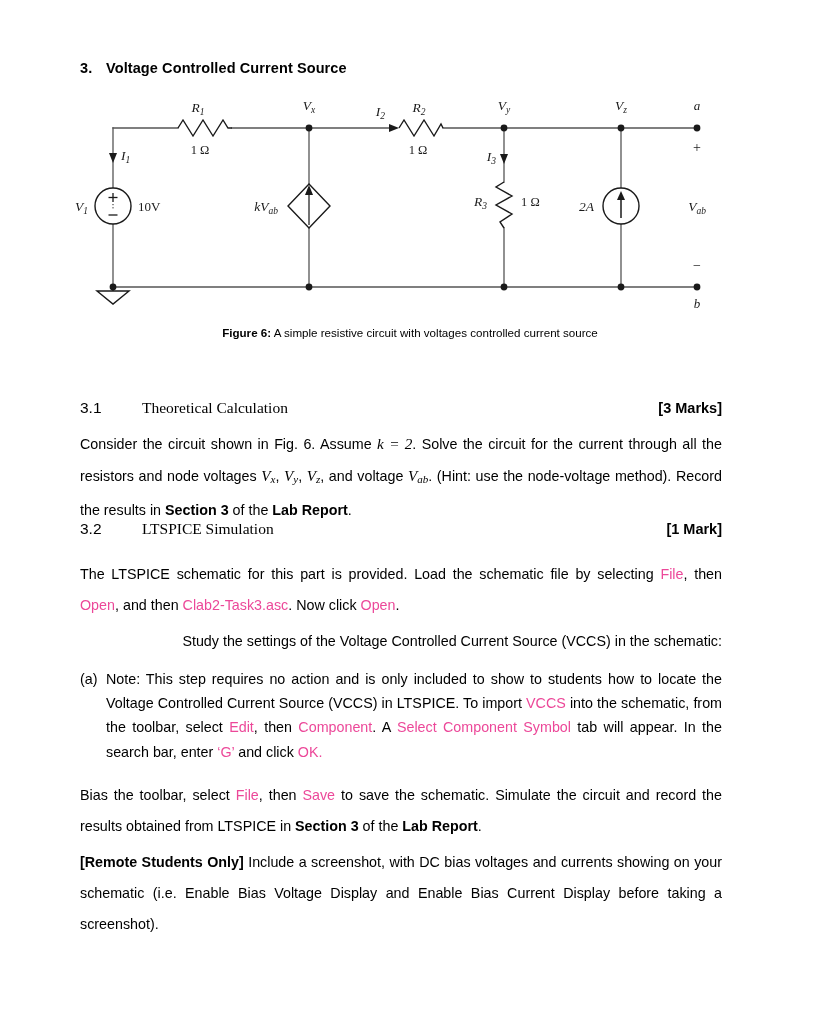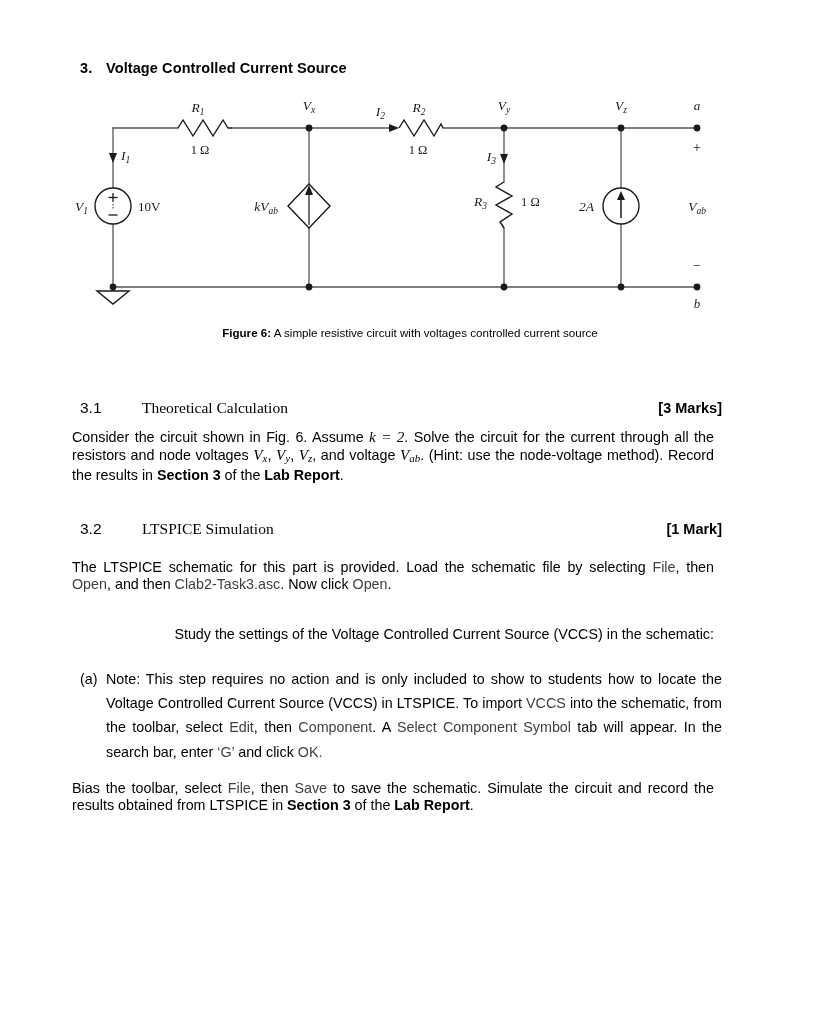--- a/index.html
+++ b/index.html
@@ -56,30 +56,30 @@
   }
   .sec-head .sec-marks {
     font-weight: bold;
     font-size: 14.5px;
     white-space: nowrap;
   }
 
   
   .para {
     position: absolute;
-    left: 72px;
+    left: 80px;
     width: 642px;
     font-size: 14.3px;
-    line-height: 17px;
+    line-height: 31px;
     text-align: justify;
     text-justify: inter-word;
   }
   .para.nojust { text-align: right; }
   .b { font-weight: bold; }
-  .lnk { color: #404040; }
+  .lnk { color: #ec4899; }
   .mi {
     font-family: "Liberation Serif", serif;
     font-style: italic;
     font-size: 15.2px;
   }
   .msub {
     font-family: "Liberation Serif", serif;
     font-style: italic;
     font-size: 11px;
     vertical-align: -0.22em;
@@ -301,14 +301,17 @@
 
   <div class="listitem" style="top:667px;">
     <span class="marker">(a)</span>
     <span class="litext"><span>Note: This step requires no action and is only included to show to students how to locate the Voltage Controlled Current Source (VCCS) in LTSPICE. To import </span><span class="lnk">VCCS</span><span> into the schematic, from the toolbar, select </span><span class="lnk">Edit</span><span>, then </span><span class="lnk">Component</span><span>. A </span><span class="lnk">Select Component Symbol</span><span> tab will appear. In the search bar, enter </span><span class="lnk">‘G’</span><span> and click </span><span class="lnk">OK.</span></span>
   </div>
 
   <div class="para" style="top:780px;">
     <span>Bias the toolbar, select </span><span class="lnk">File</span><span>, then </span><span class="lnk">Save</span><span> to save the schematic. Simulate the circuit and record the results obtained from LTSPICE in </span><span class="b">Section 3</span><span> of the </span><span class="b">Lab Report</span><span>.</span>
   </div>
 
+  <div class="para" style="top:847px;">
+    <span class="b">[Remote Students Only]</span><span> Include a screenshot, with DC bias voltages and currents showing on your schematic (i.e. Enable Bias Voltage Display and Enable Bias Current Display before taking a screenshot).</span>
+  </div>
 
 </div>
 
 </body></html>

